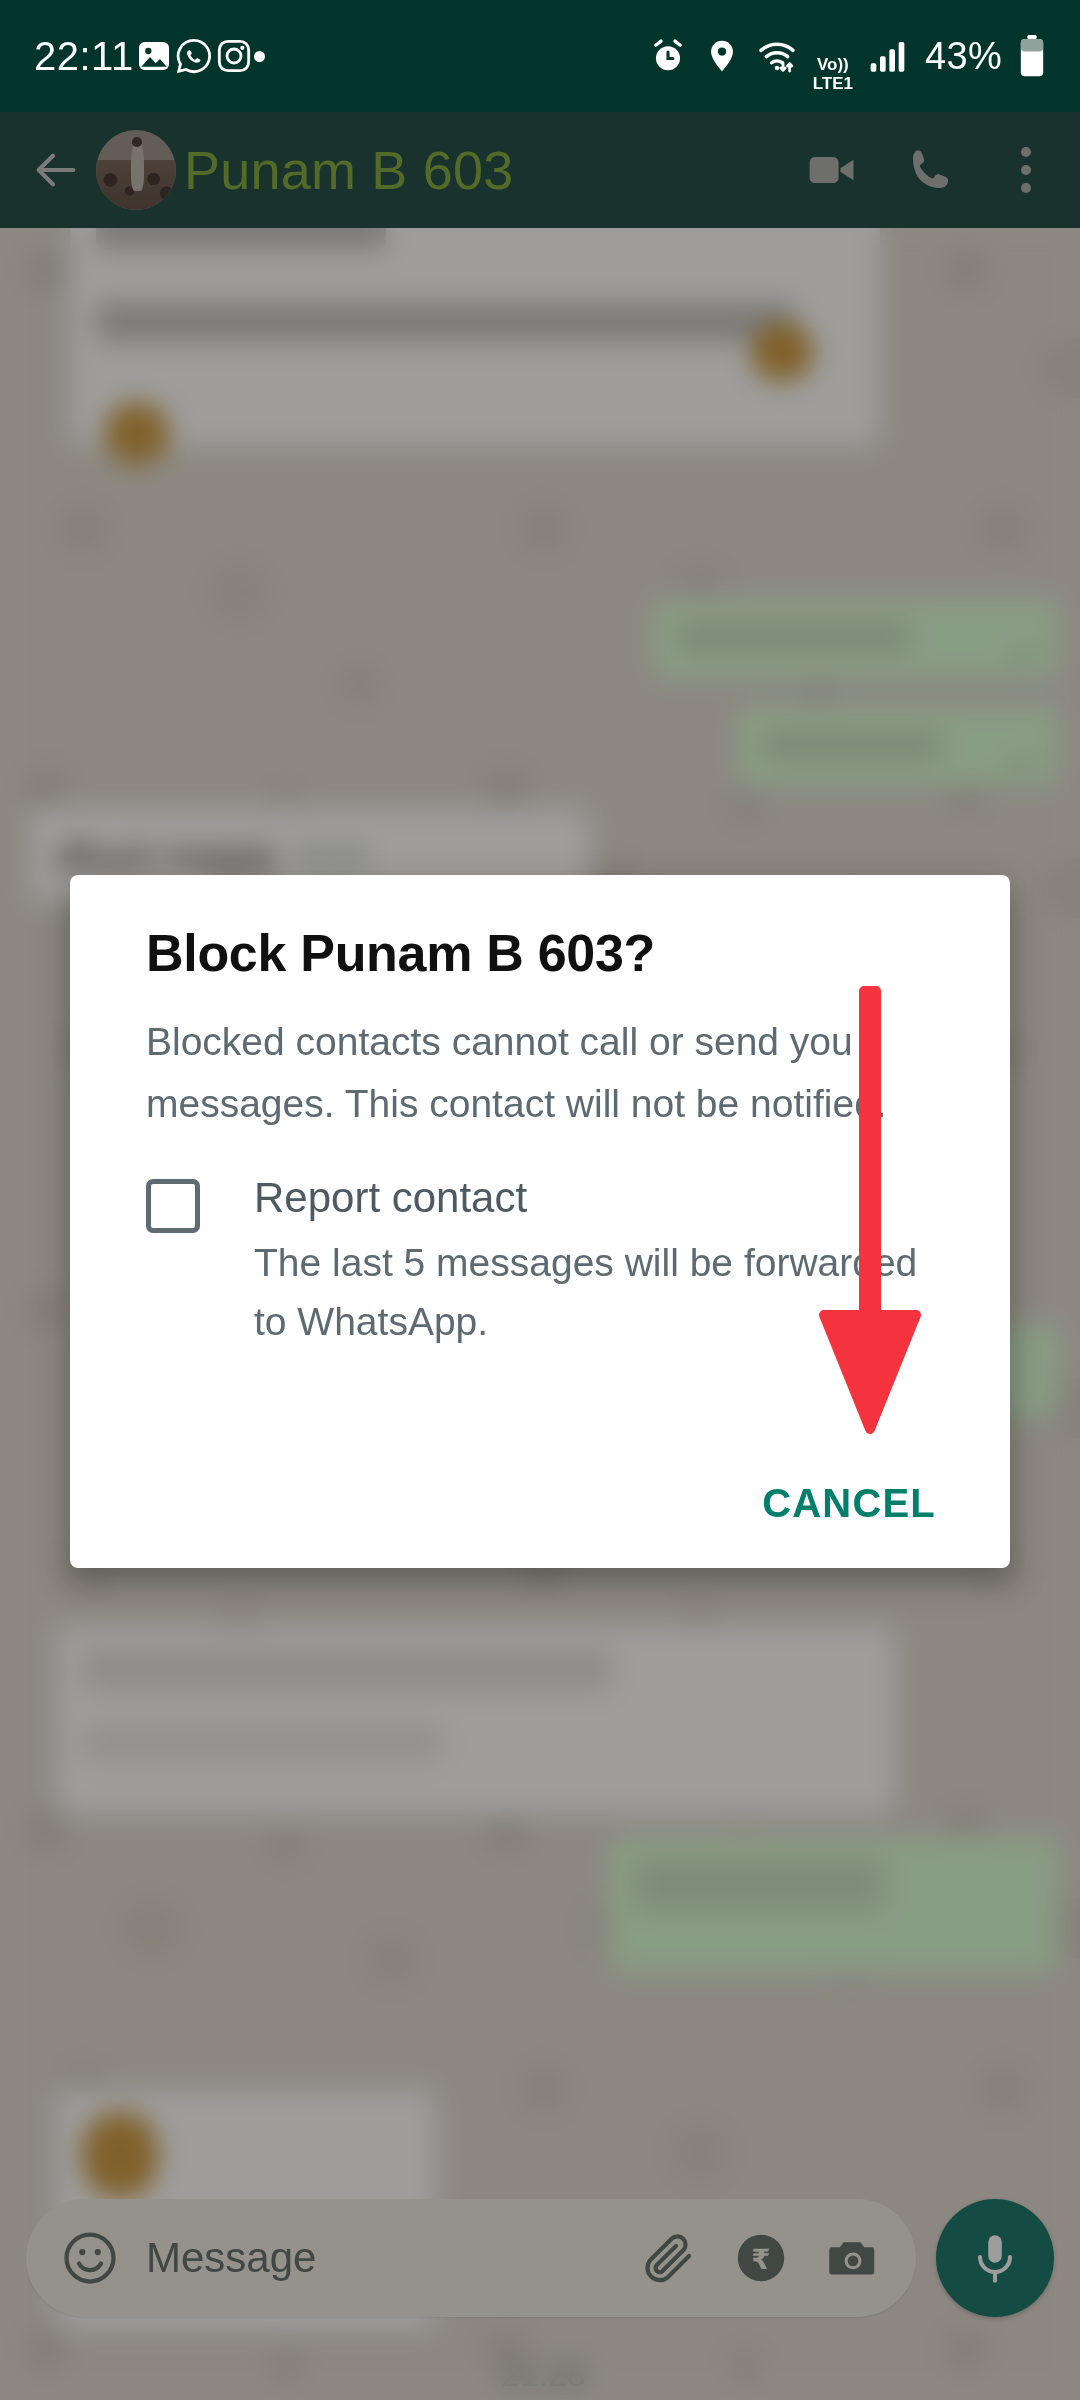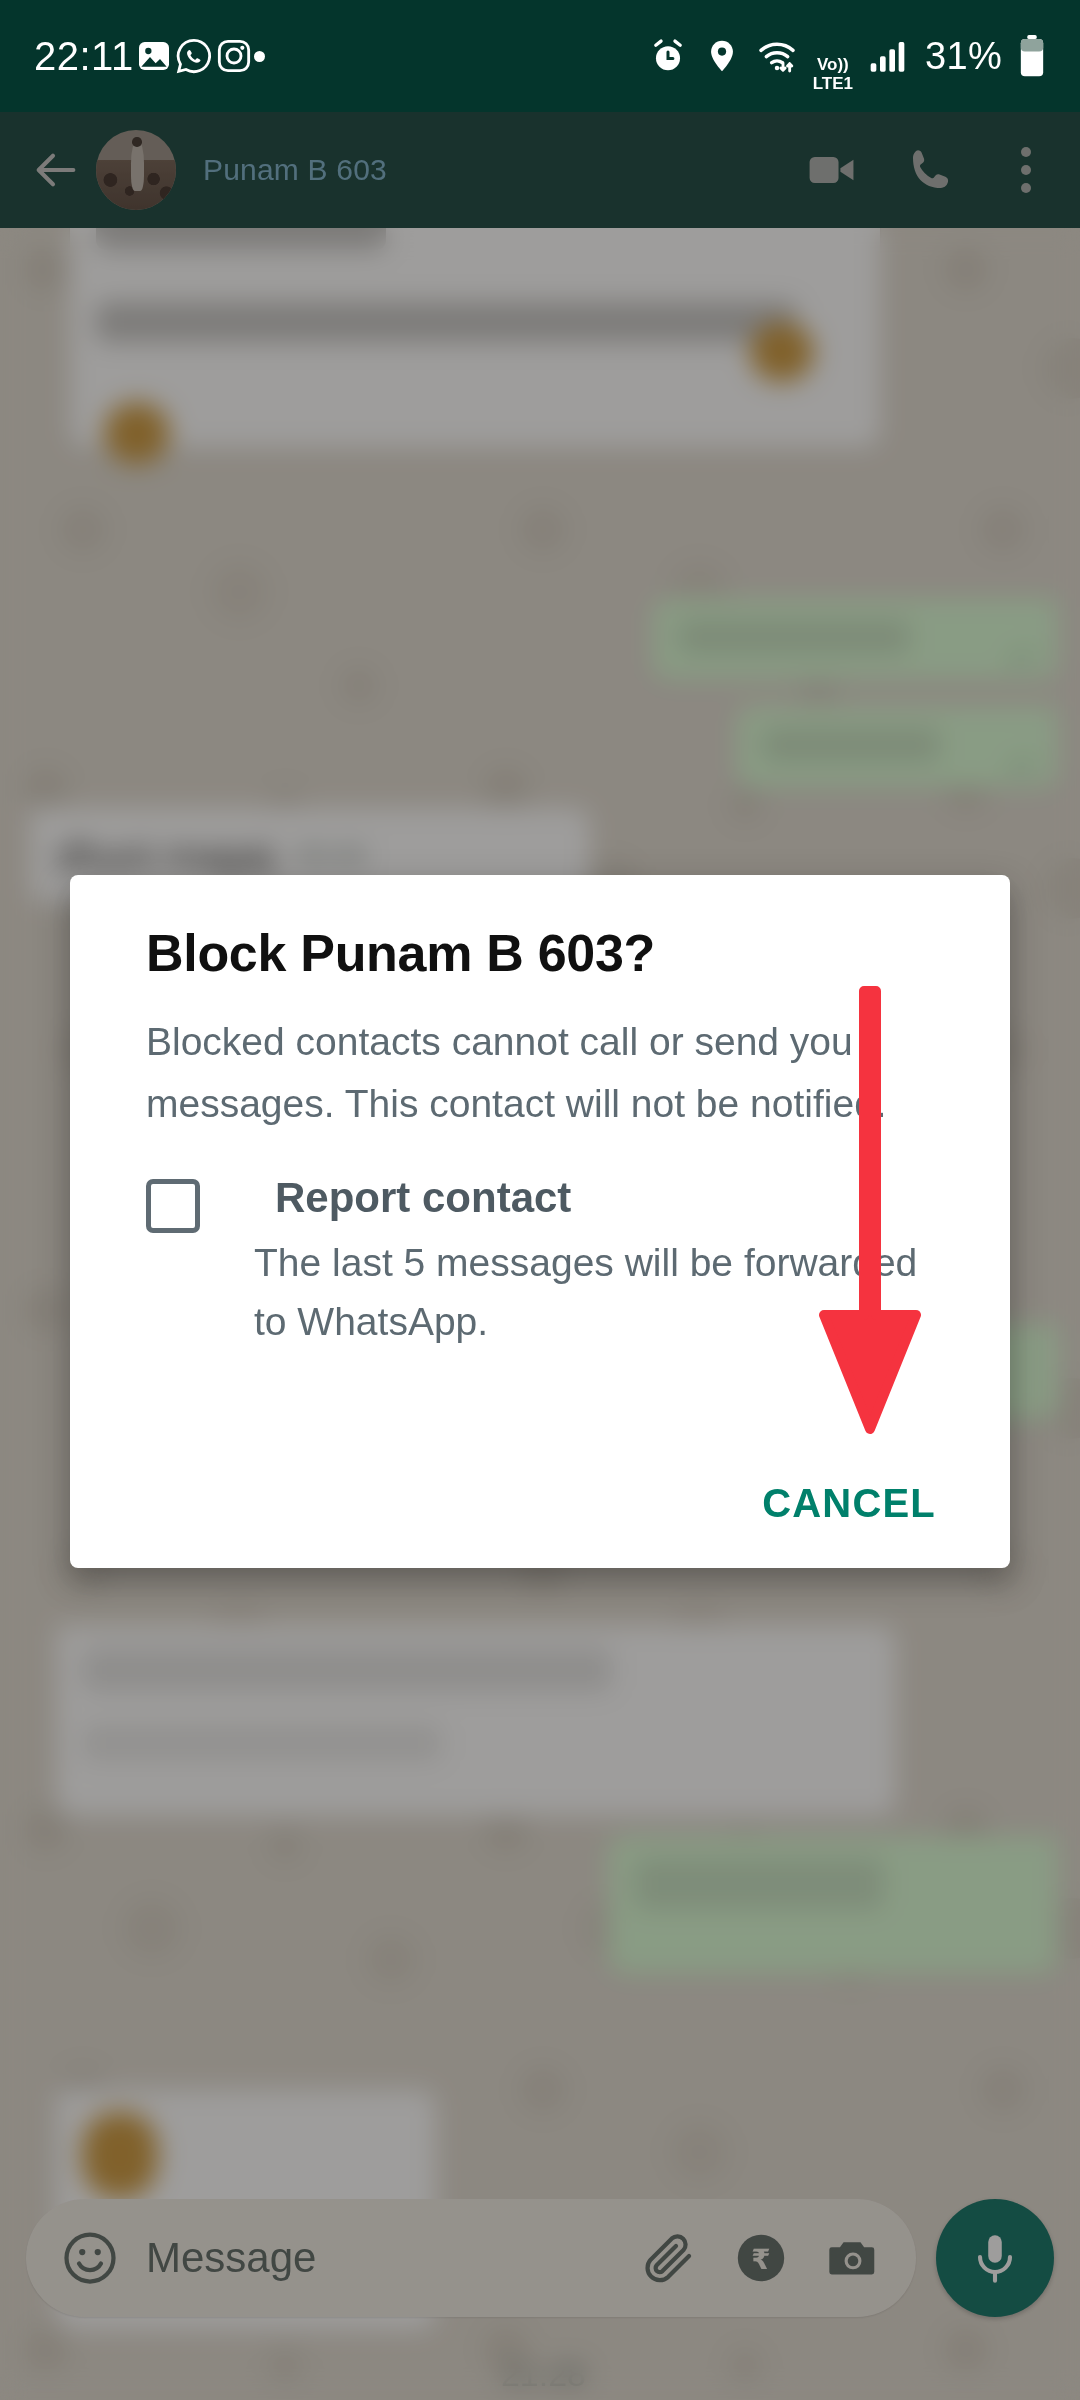--- a/index.html
+++ b/index.html
@@ -52,21 +52,21 @@
   }
   .avatar .person{
     position:absolute; left:44%; top:14%; width:16%; height:62%;
     border-radius:45% 45% 30% 30%; background:#e3d4c6;
   }
   .avatar .head{
     position:absolute; left:45%; top:9%; width:12%; height:12%;
     border-radius:50%; background:#4a362a;
   }
   .bar-title{
-    color:#7dd3fc; font-size:30px; margin-left:27px; letter-spacing:.2px;
+    color:#84cc16; font-size:54px; margin-left:8px; letter-spacing:.2px;
   }
   .bar-actions{ margin-left:auto; display:flex; align-items:center; gap:44px; }
   .bar-ico{ display:block; }
 
   
   #chat-area{
     position:absolute; top:228px; left:0; width:1080px; height:2172px;
     background:#d9d3c8;
     overflow:hidden;
   }
@@ -150,21 +150,21 @@
   }
   #report-block{
     display:flex; align-items:flex-start; gap:0; padding:38px 62px 0 62px;
   }
   #report-checkbox{
     width:54px; height:54px; border:5px solid #5f6b73; border-radius:7px;
     flex:0 0 auto; margin-top:6px; background:#fff;
   }
   #report-texts{ margin-left:54px; }
   #report-label{
-    font-size:42px; font-weight:700; color:#4e5a62; line-height:50px;margin-left:21px;
+    font-size:42px; font-weight:400; color:#4e5a62; line-height:50px;
   }
   #report-sub{
     font-size:39px; color:#5d6a72; line-height:59px; margin-top:10px;
   }
   #dialog-actions{
     position:absolute; right:46px; bottom:20px;
     display:flex; align-items:center; gap:9px;
   }
   .dlg-btn{
     font-size:40px; font-weight:700; color:#00806b; letter-spacing:1.2px;
@@ -333,21 +333,21 @@
     <span class="volte">
       <span>Vo))</span>
       <span>LTE1</span>
     </span>
     <svg class="sb-ico" width="40" height="34" viewBox="0 0 24 20">
       <rect x="1" y="14.4" width="3.4" height="5" rx="1" fill="#ffffff"></rect>
       <rect x="6.6" y="10.2" width="3.4" height="9.2" rx="1" fill="#ffffff"></rect>
       <rect x="12.2" y="6" width="3.4" height="13.4" rx="1" fill="#ffffff"></rect>
       <rect x="17.8" y="1.6" width="3.4" height="17.8" rx="1" fill="#ffffff"></rect>
     </svg>
-    <span class="sb-batt-pct">31%</span>
+    <span class="sb-batt-pct">43%</span>
     <svg class="sb-ico" width="28" height="44" viewBox="0 0 16 26">
       <rect x="5.2" y="0.6" width="5.6" height="2.4" rx="1" fill="#ffffff"></rect>
       <rect x="1.4" y="3" width="13.2" height="22" rx="2.4" fill="#ffffff"></rect>
       <rect x="1.4" y="3" width="13.2" height="7.4" rx="2.4" fill="#8fa39c"></rect>
     </svg>
   </div>
 </div>
 
 <div id="app-bar">
   <svg class="back-arrow" viewBox="0 0 24 24">

